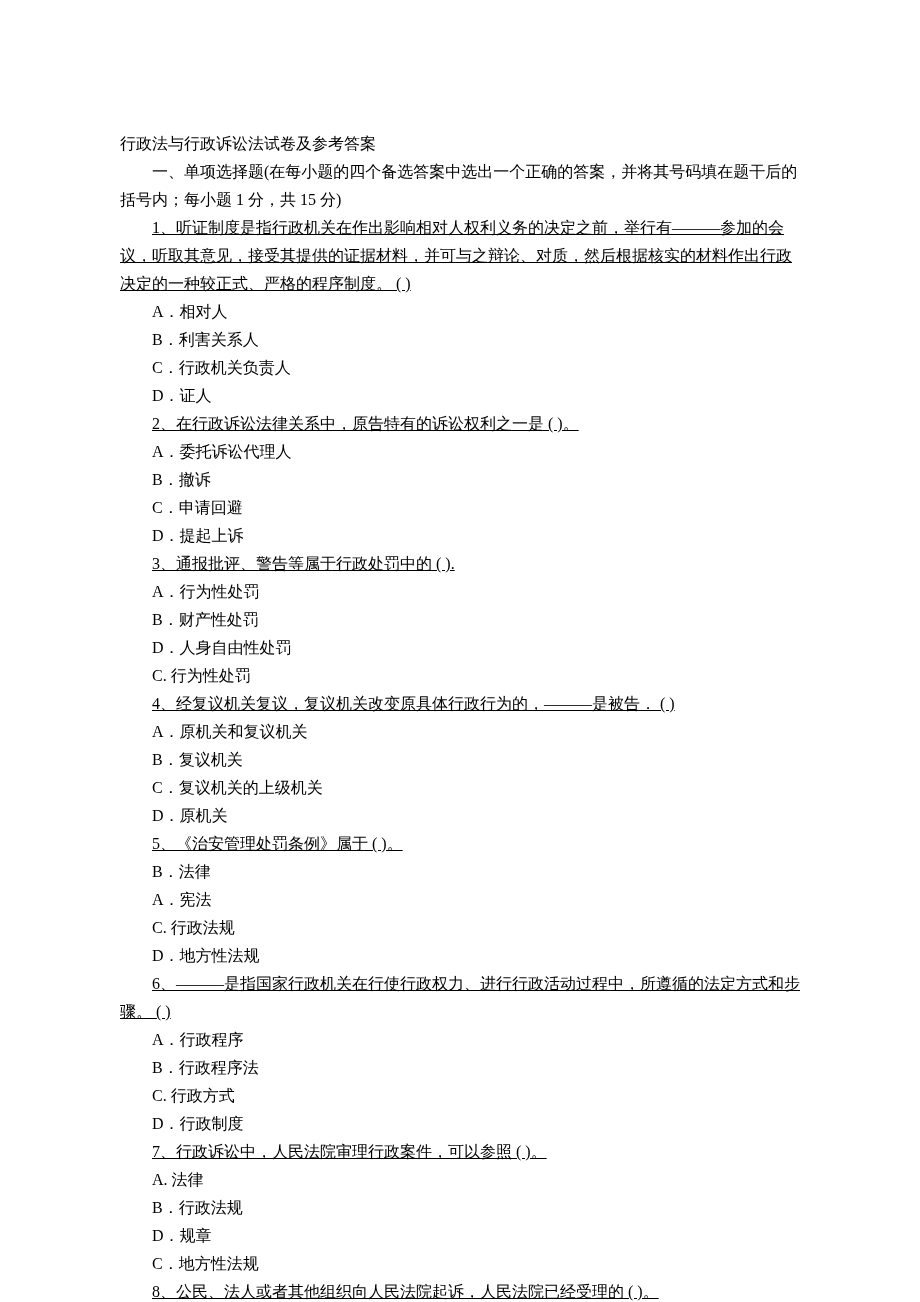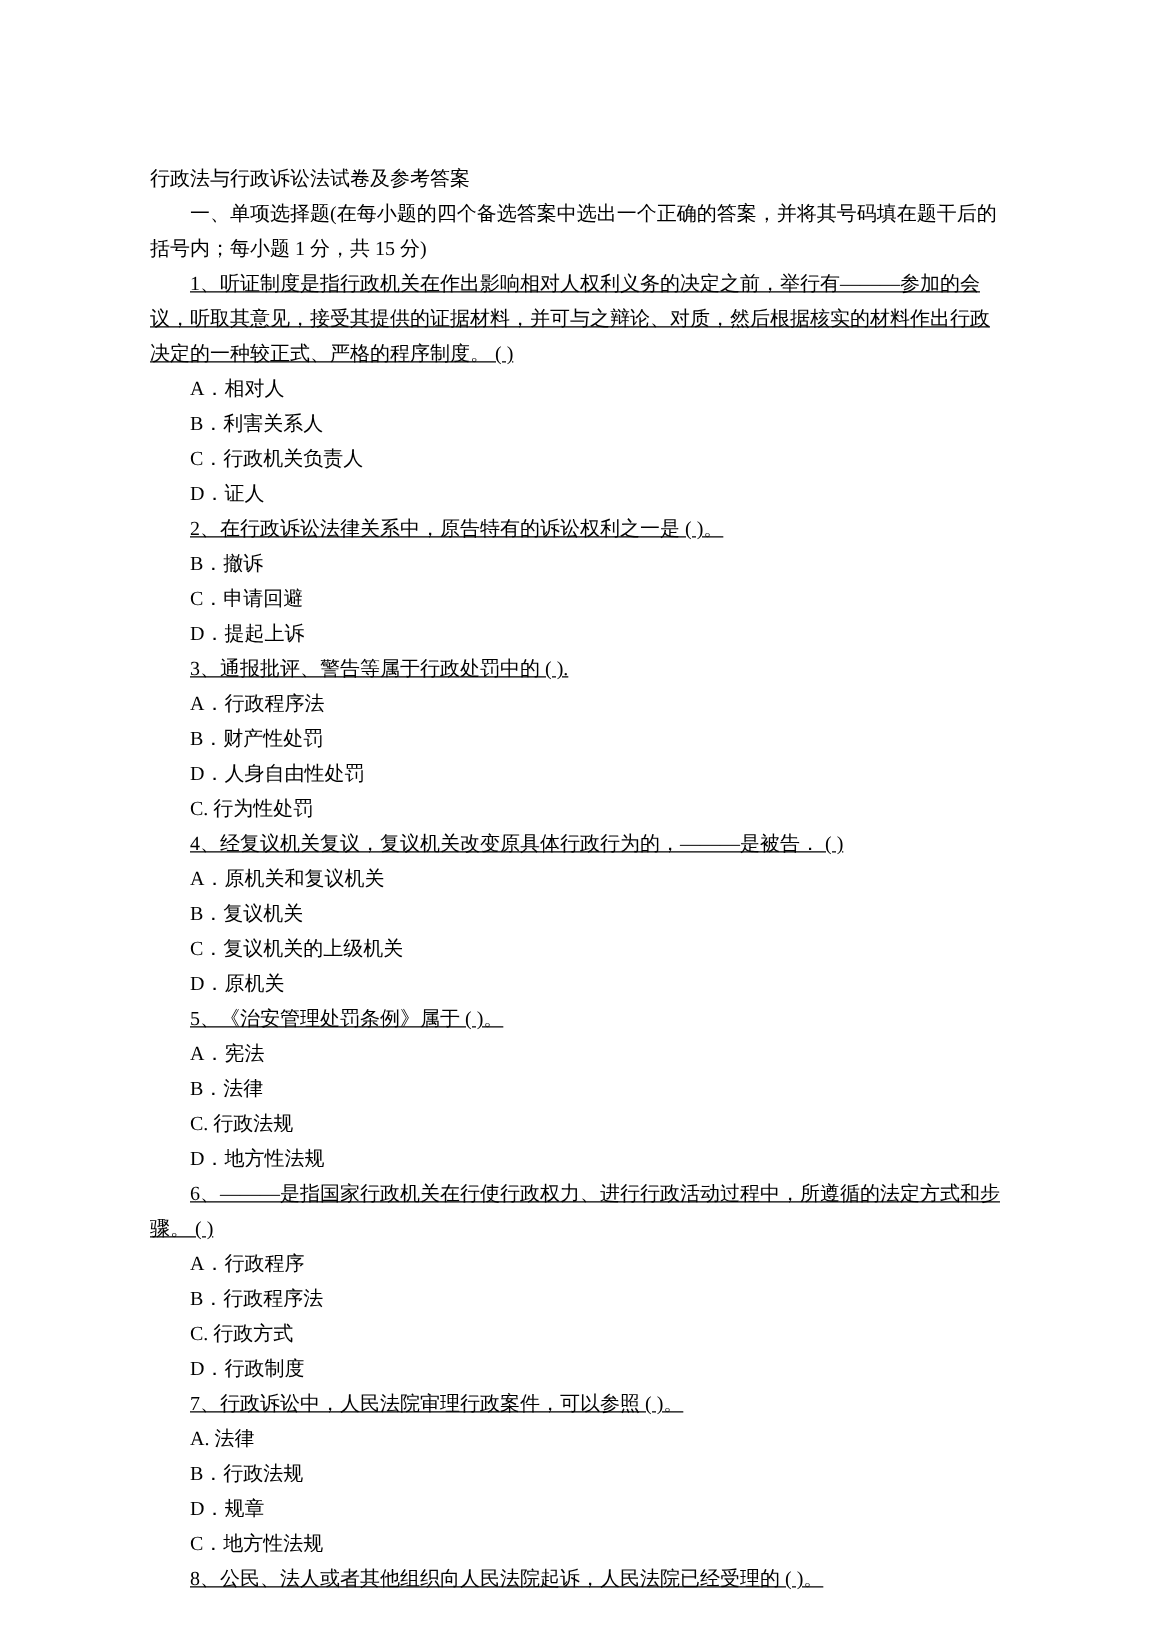--- a/index.html
+++ b/index.html
@@ -42,39 +42,40 @@
   <p class="title-line">行政法与行政诉讼法试卷及参考答案</p>
   <p class="section-header">一、单项选择题(在每小题的四个备选答案中选出一个正确的答案，并将其号码填在题干后的括号内；每小题 1 分，共 15 分)</p>
 
   <p class="question-stem">1、听证制度是指行政机关在作出影响相对人权利义务的决定之前，举行有———参加的会议，听取其意见，接受其提供的证据材料，并可与之辩论、对质，然后根据核实的材料作出行政决定的一种较正式、严格的程序制度。 ( )</p>
   <p class="option">A．相对人</p>
   <p class="option">B．利害关系人</p>
   <p class="option">C．行政机关负责人</p>
   <p class="option">D．证人</p>
 
   <p class="question-stem">2、在行政诉讼法律关系中，原告特有的诉讼权利之一是 ( )。</p>
+  <p class="option">A．委托诉讼代理人</p>
   <p class="option">B．撤诉</p>
   <p class="option">C．申请回避</p>
   <p class="option">D．提起上诉</p>
 
   <p class="question-stem">3、通报批评、警告等属于行政处罚中的 ( ).</p>
-  <p class="option">A．行政程序法</p>
+  <p class="option">A．行为性处罚</p>
   <p class="option">B．财产性处罚</p>
   <p class="option">D．人身自由性处罚</p>
   <p class="option">C. 行为性处罚</p>
 
   <p class="question-stem">4、经复议机关复议，复议机关改变原具体行政行为的，———是被告． ( )</p>
   <p class="option">A．原机关和复议机关</p>
   <p class="option">B．复议机关</p>
   <p class="option">C．复议机关的上级机关</p>
   <p class="option">D．原机关</p>
 
   <p class="question-stem">5、《治安管理处罚条例》属于 ( )。</p>
+  <p class="option">B．法律</p>
   <p class="option">A．宪法</p>
-  <p class="option">B．法律</p>
   <p class="option">C. 行政法规</p>
   <p class="option">D．地方性法规</p>
 
   <p class="question-stem">6、———是指国家行政机关在行使行政权力、进行行政活动过程中，所遵循的法定方式和步骤。 ( )</p>
   <p class="option">A．行政程序</p>
   <p class="option">B．行政程序法</p>
   <p class="option">C. 行政方式</p>
   <p class="option">D．行政制度</p>
 
   <p class="question-stem">7、行政诉讼中，人民法院审理行政案件，可以参照 ( )。</p>

